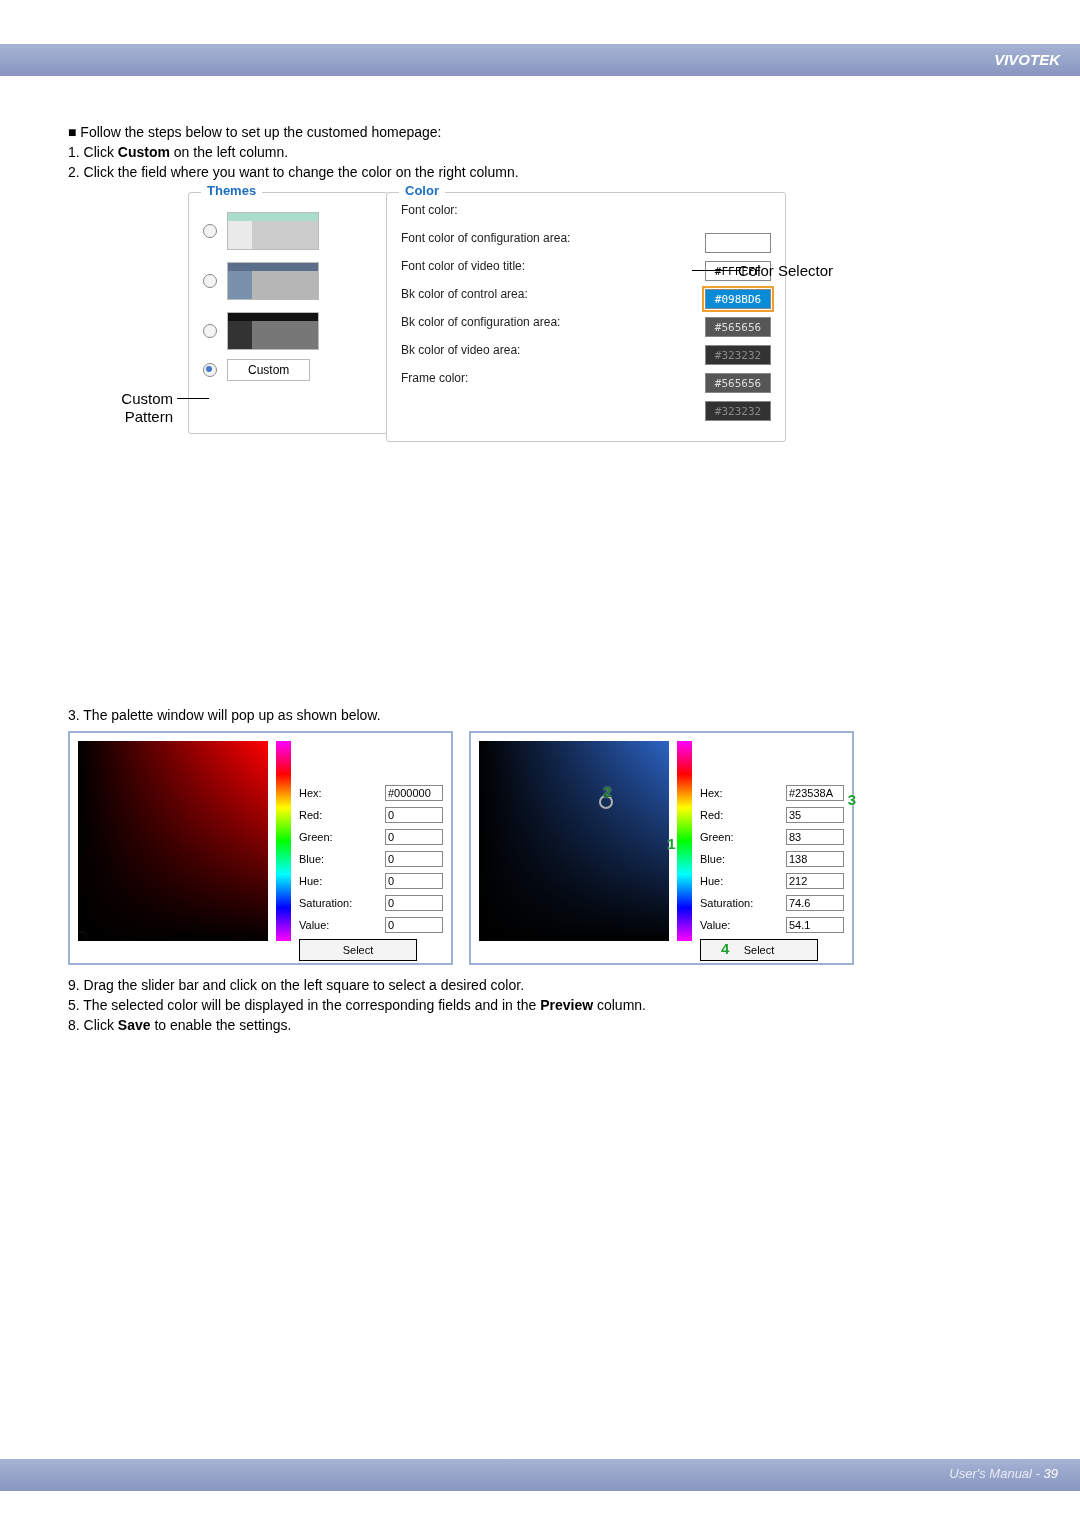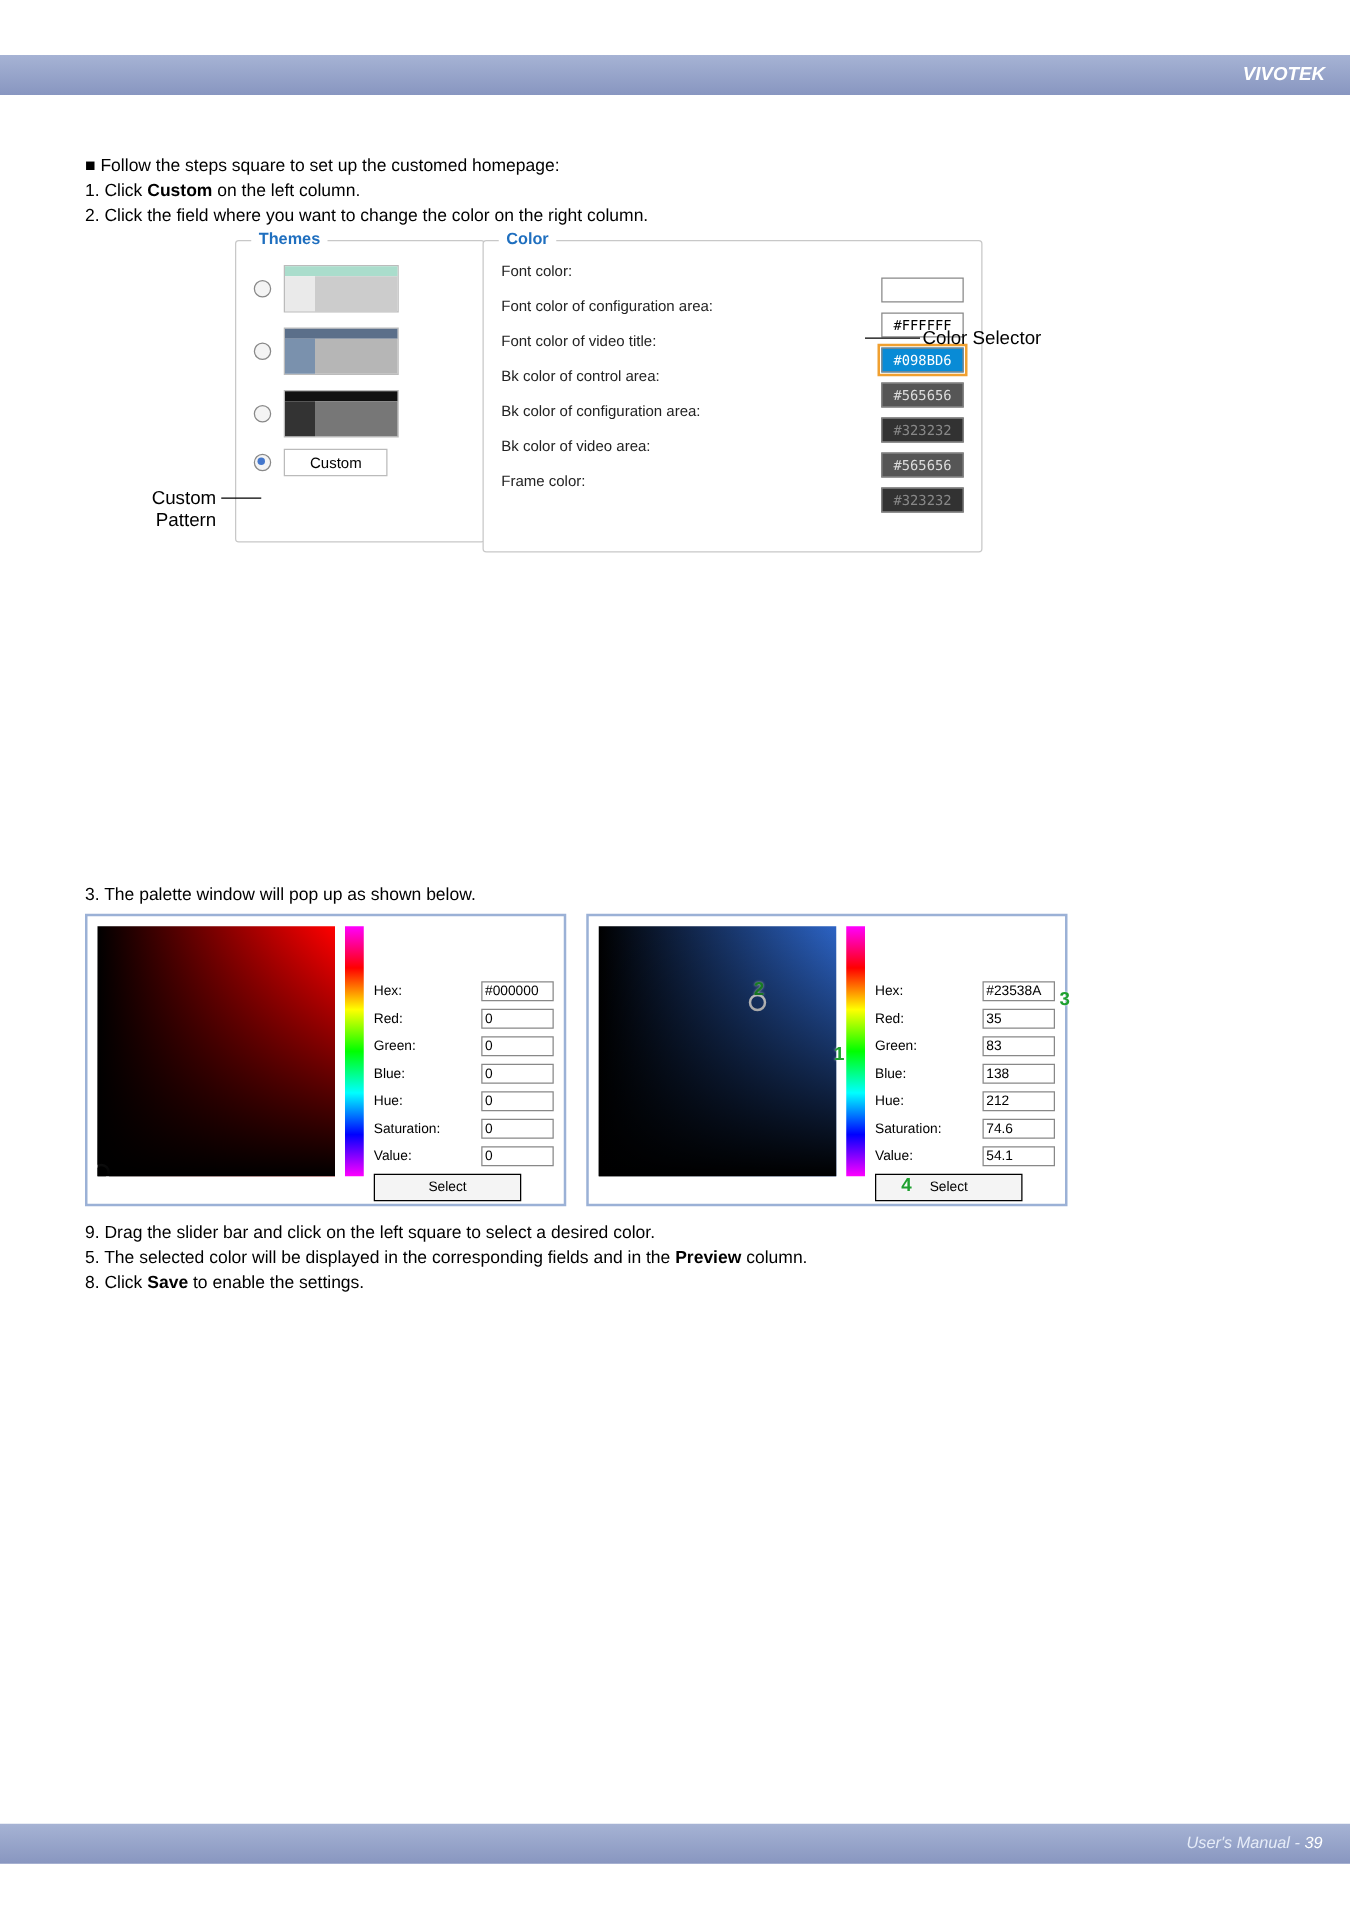--- a/index.html
+++ b/index.html
@@ -101,21 +101,21 @@
   .custom-pill {
     border: 1px solid #bbb; padding: 3px 20px; font-size: 12px;
   }
   .color-box {
     left: 318px;
     top: 0;
     width: 370px;
     height: 228px;
   }
   .color-row {
-    display: flex; align-items: center; justify-content: space-between;
+    display: flex; align-items: flex-start; justify-content: space-between;
     font-size: 12px; height: 28px;
   }
   .color-row .clabel { color: #222; }
   .color-swatch {
     width: 64px; height: 18px; border: 1px solid #888; font-size: 11px;
     display: flex; align-items: center; justify-content: center;
     font-family: monospace;
     margin-top: 30px;
   }
   .swatch-hi { outline: 2px solid #f0a030; outline-offset: 1px; }
@@ -217,21 +217,21 @@
 </head>
 <body>
 
 <div class="page">
   <div class="header-band">
     <div class="header-brand">VIVOTEK</div>
   </div>
 
   <div class="content">
     <div class="intro">
-      <div>■ Follow the steps square to set up the customed homepage:</div>
+      <div>■ Follow the steps below to set up the customed homepage:</div>
       <div>
         <span>1. Click </span><span class="bold">Custom</span><span> on the left column.</span>
       </div>
       <div>2. Click the field where you want to change the color on the right column.</div>
     </div>
 
     <div class="settings-wrap">
 
       <div class="box themes-box">
         <div class="box-title">Themes</div>

